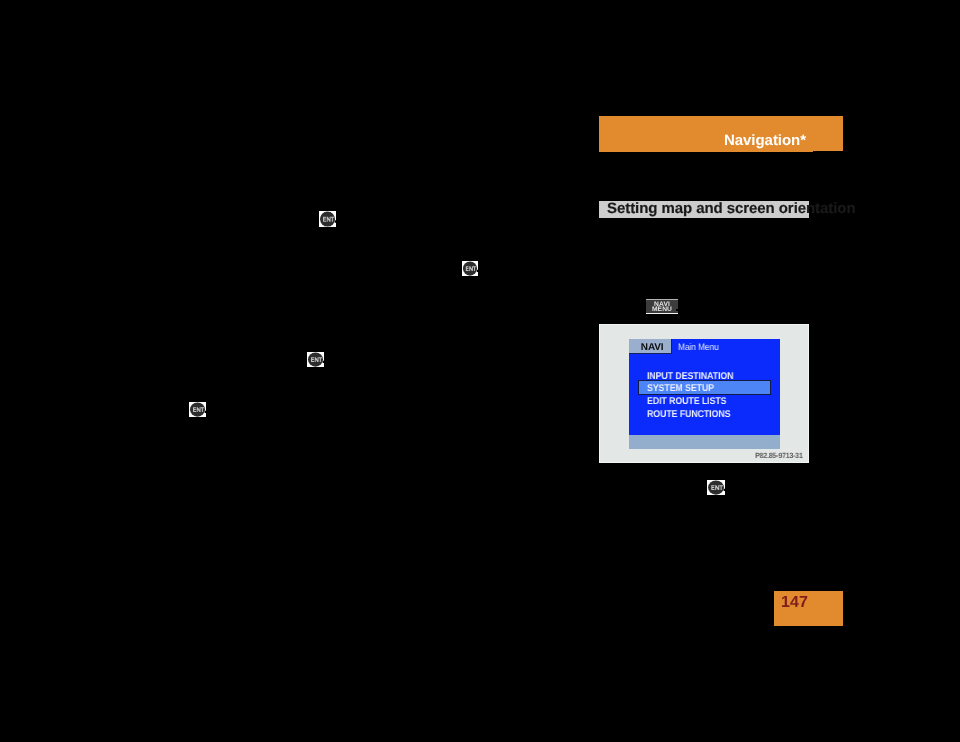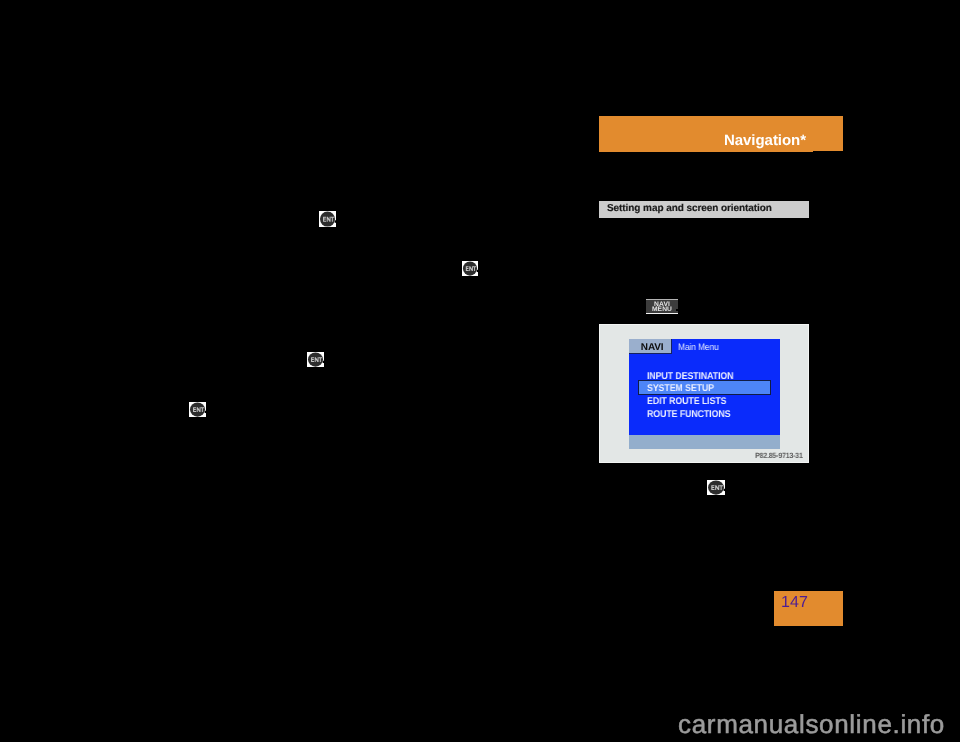--- a/index.html
+++ b/index.html
@@ -17,21 +17,21 @@
   .head-step{position:absolute;left:214px;top:35px;width:30px;height:1px;
              background:#000;}
   .head-title{position:absolute;right:36.9px;top:17px;line-height:15px;
               color:#fff;font-size:15px;font-weight:bold;letter-spacing:-.05px;
               white-space:nowrap;will-change:transform;margin-left:12px;}
 
   
   .sec-bar{position:absolute;left:599px;top:201px;width:210px;height:17px;
            background:#cdcdcd;}
   .sec-title{position:absolute;left:7.8px;top:2.3px;line-height:11.5px;
-             color:#1a1a1a;font-size:10px;font-weight:bold;white-space:nowrap;
+             color:#1a1a1a;font-size:15px;font-weight:bold;white-space:nowrap;
              letter-spacing:-.07px;will-change:transform;
              -webkit-text-stroke:.18px #1a1a1a;}
 
   
   .navibtn{position:absolute;left:645.8px;top:299px;width:32px;height:15.2px;
            background:#3c3c3c;box-sizing:border-box;overflow:hidden;
            border-top:1px solid #b3b3b3;border-bottom:1.8px solid #f2f2f2;}
   .navibtn span{position:absolute;display:block;color:#e4e4e4;
                 font-weight:bold;font-size:6.7px;line-height:6.6px;letter-spacing:.1px;
                 text-align:center;width:100%;left:0;
@@ -68,22 +68,22 @@
             line-height:10px;transform:scaleX(.9);transform-origin:left center;
             will-change:transform;}
   .scr-hl{position:absolute;left:8.7px;width:132.9px;height:14.9px;
           background:#4d85f7;border:1.4px solid #111c44;box-sizing:border-box;}
   .scr-foot{position:absolute;left:0;bottom:0;width:100%;height:13.4px;
             background:#93aecc;}
 
   
   .pg{position:absolute;left:774px;top:591px;width:69px;height:35px;
       background:#e28b2e;}
-  .pg span{will-change:transform;position:absolute;left:7.3px;top:4.3px;color:#4c1d95;font-size:16px;
-           font-weight:normal;letter-spacing:.15px;line-height:16px;}
+  .pg span{will-change:transform;position:absolute;left:7.3px;top:4.3px;color:#7f1d1d;font-size:16px;
+           font-weight:bold;letter-spacing:.15px;line-height:16px;}
 
   
   .ent{position:absolute;background:#fff;overflow:hidden;}
   .ent svg{display:block;}
 
   
   .wm{position:absolute;left:678px;top:711.3px;color:#9b9b9b;font-size:26px;
       letter-spacing:.67px;line-height:26px;white-space:nowrap;
       will-change:transform;
       -webkit-text-stroke:.55px #9b9b9b;}
@@ -177,14 +177,13 @@
           <g fill="#c2c2c2">
             <path d="M41 58h30v10H52v9h17v10H52v12h20v10H41z"></path>
             <path d="M78 58h11l18 28V58h10v51h-11L88 81v28H78z"></path>
             <path d="M117 58h36v10h-13v41h-10V68h-13z"></path>
           </g>
           <rect x="159" y="95" width="13" height="25" fill="#000"></rect>
         </svg>
       </div>
     </div>
 
-  <div class="wm">carmanualsonline.info</div>
 </div>
 
 </body></html>

